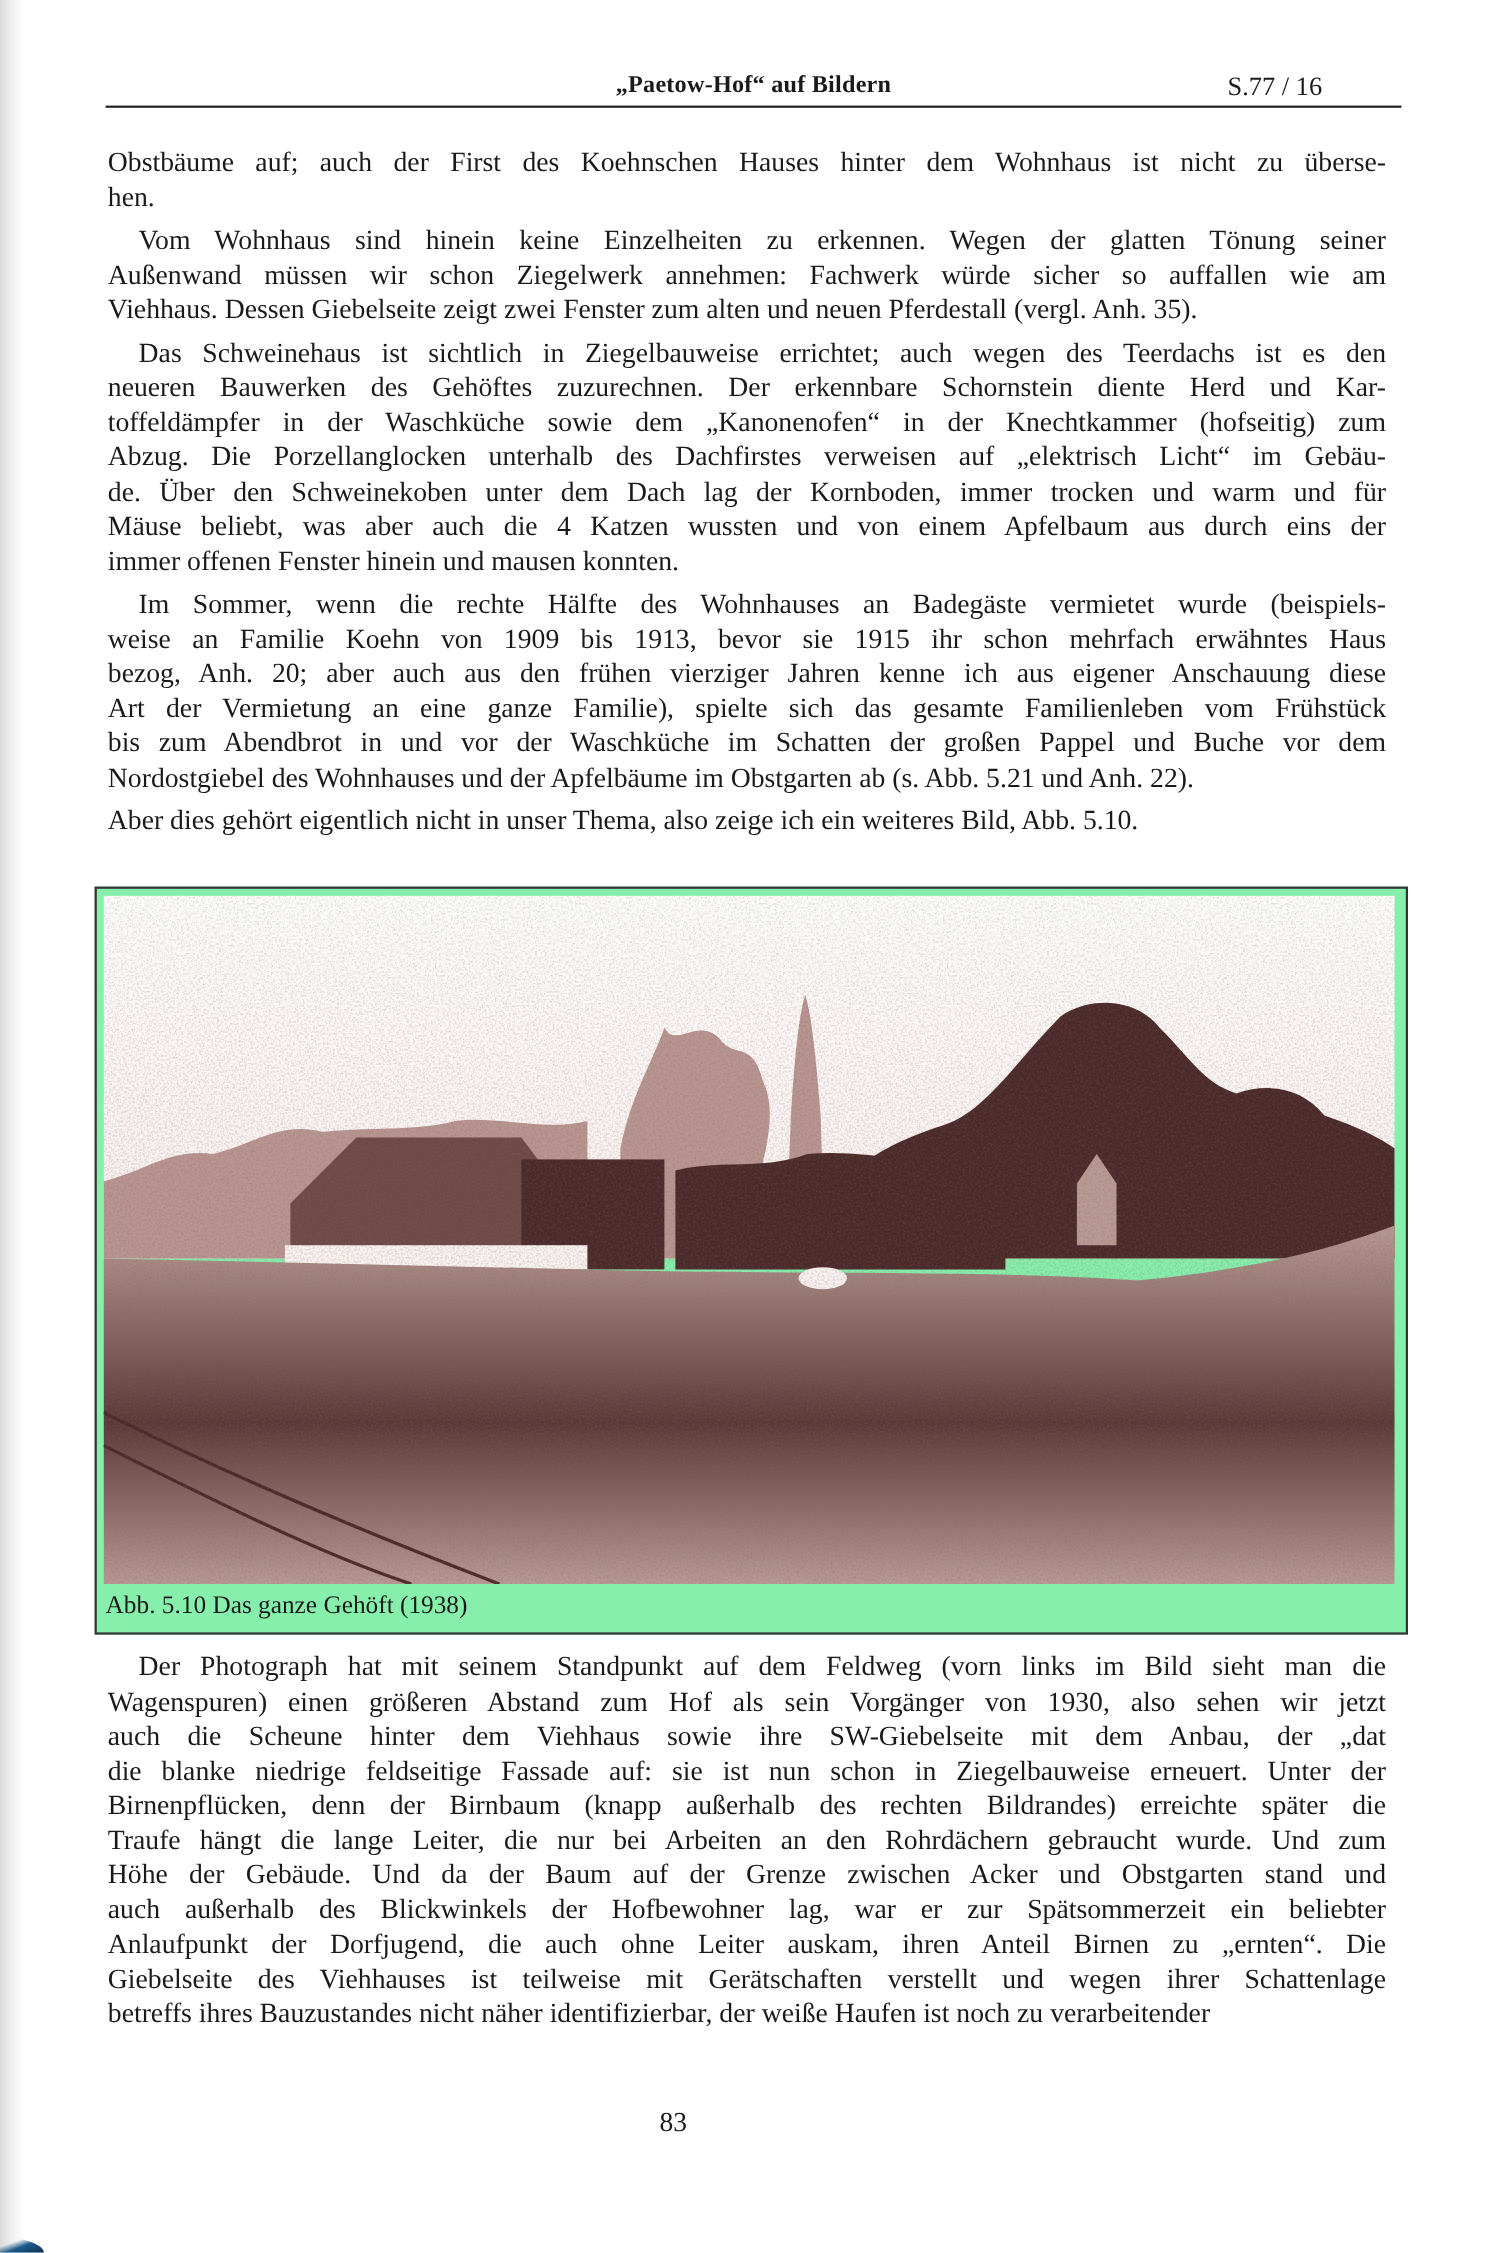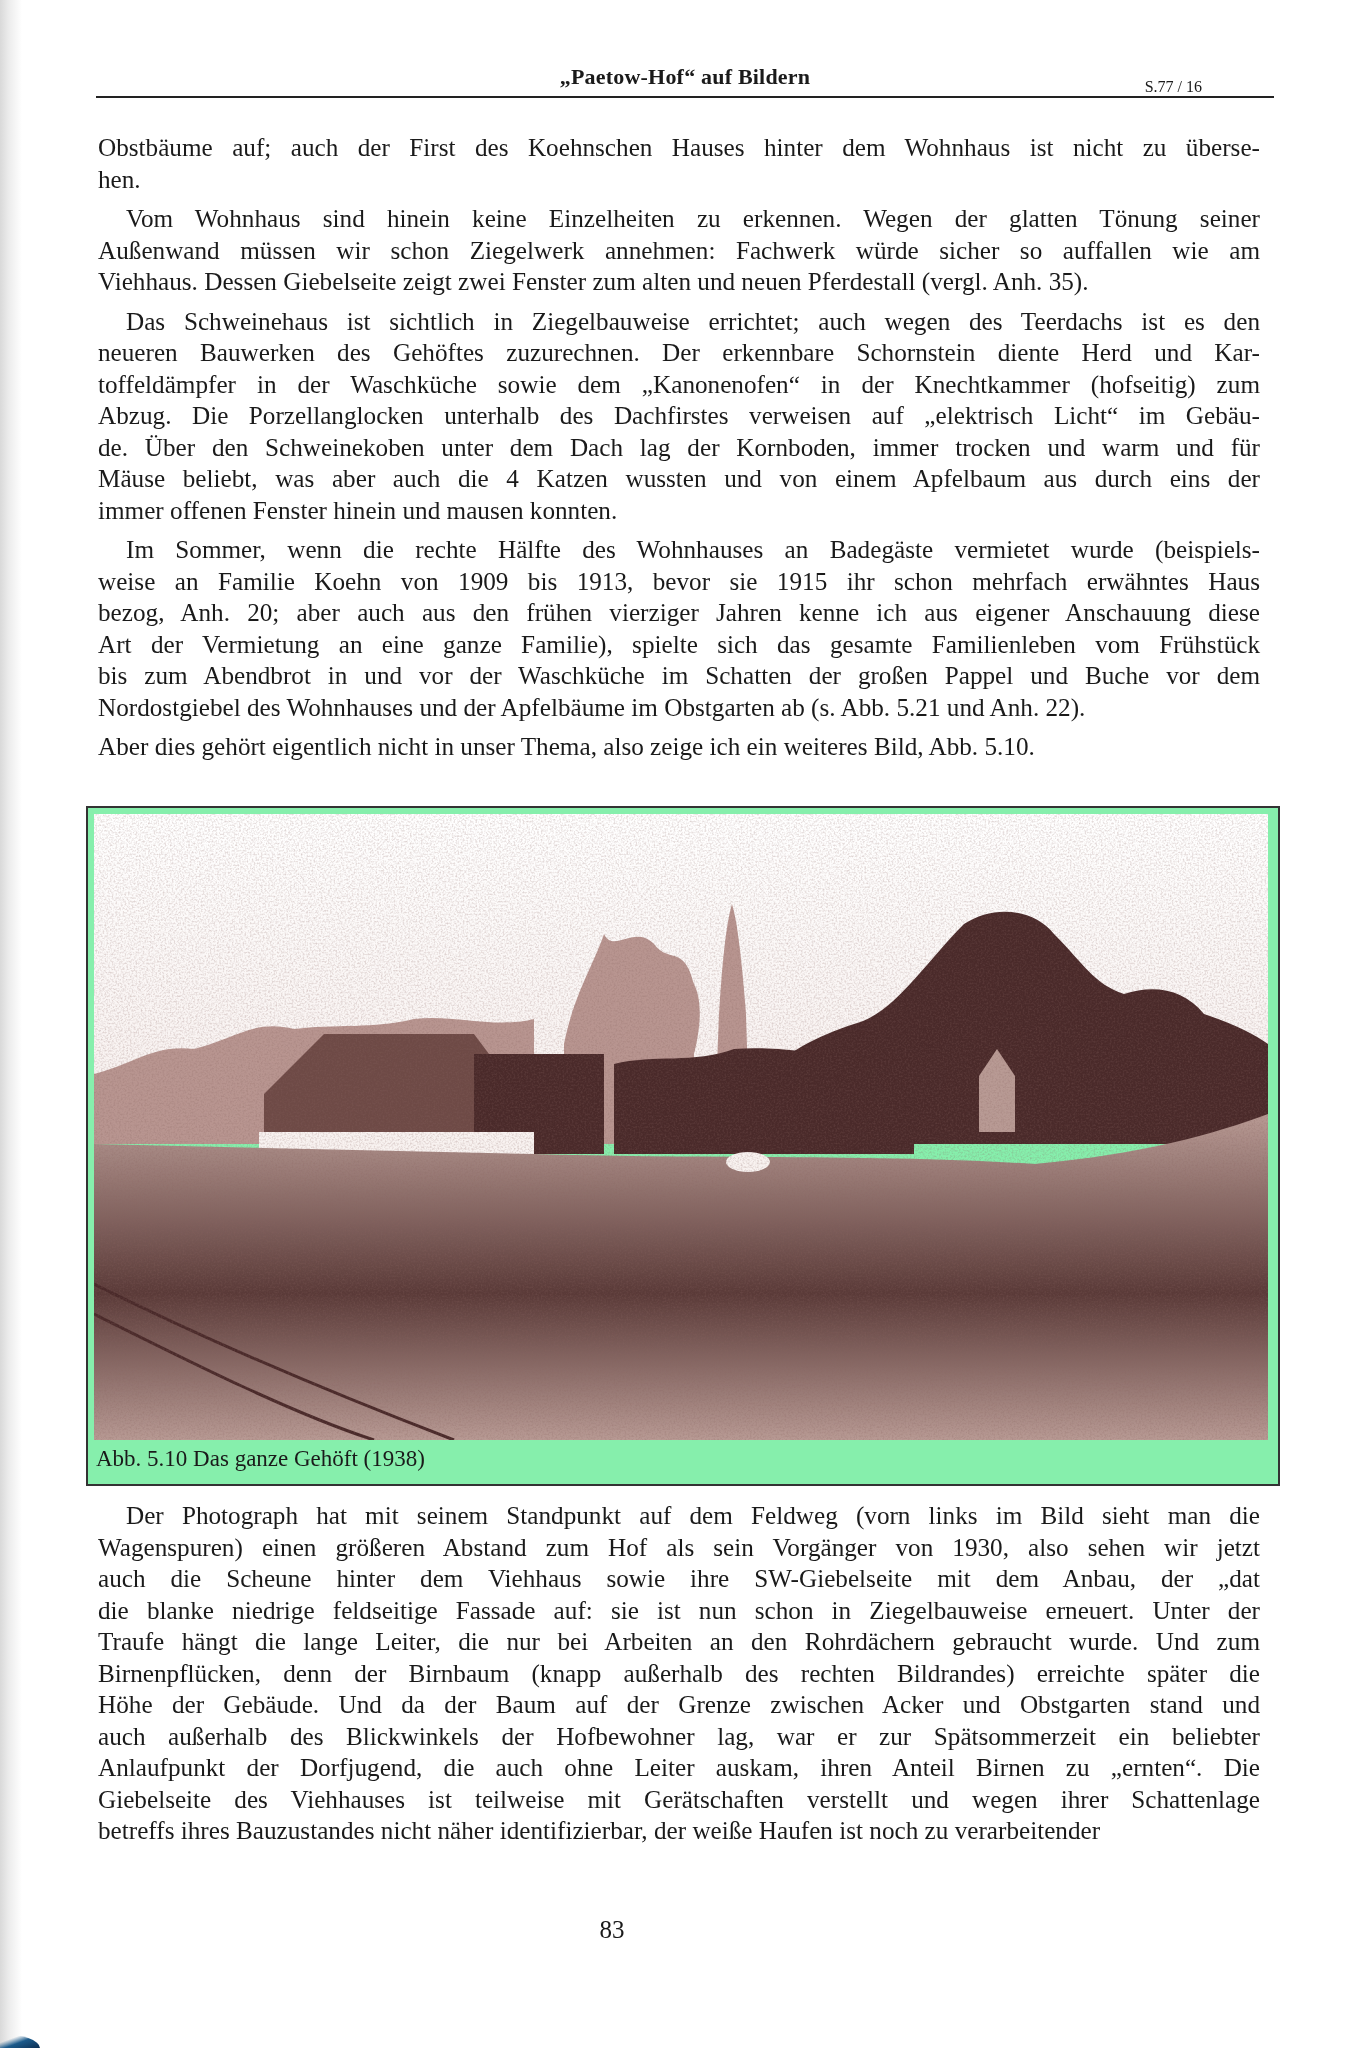--- a/index.html
+++ b/index.html
@@ -20,21 +20,21 @@
   }
   .header {
     position: absolute; left: 96px; top: 62px; width: 1178px; height: 34px;
     border-bottom: 2px solid #222;
   }
   .header-title {
     position: absolute; left: 0; width: 100%; text-align: center; top: 2px;
     font-weight: bold; font-size: 22px; letter-spacing: 0.2px;
   }
   .header-page {
-    position: absolute; right: 72px; top: 16px; font-size: 16px;
+    position: absolute; right: 72px; top: 4px; font-size: 24px;
   }
   .text-block {
     position: absolute; left: 98px; width: 1176px;
     font-size: 25.2px; line-height: 31.5px;
     text-align: justify;
   }
   .text-block p { margin: 0 14px 8px 0; }
   .text-block .line { display: block; text-align: justify; text-align-last: justify; white-space: nowrap; }
   .text-block .line.last { text-align-last: left; }
   .figure {
@@ -135,22 +135,22 @@
   </div>
   <div class="caption">Abb. 5.10 Das ganze Gehöft  (1938)</div>
 </div>
 
 <div class="text-block" id="bottom-text" style="top:1500px;">
     <p>
       <span class="line" style="padding-left: 28px;">Der Photograph hat mit seinem Standpunkt auf dem Feldweg (vorn links im Bild sieht man die</span>
       <span class="line">Wagenspuren) einen größeren Abstand zum Hof als sein Vorgänger von 1930, also sehen wir jetzt</span>
       <span class="line">auch die Scheune hinter dem Viehhaus sowie ihre SW-Giebelseite mit dem Anbau, der „dat</span>
       <span class="line">die blanke niedrige feldseitige Fassade auf: sie ist nun schon in Ziegelbauweise erneuert. Unter der</span>
+      <span class="line">Birnenpflücken, denn der Birnbaum (knapp außerhalb des rechten Bildrandes) erreichte später die</span>
       <span class="line">Traufe hängt die lange Leiter, die nur bei Arbeiten an den Rohrdächern gebraucht wurde. Und zum</span>
-      <span class="line">Birnenpflücken, denn der Birnbaum (knapp außerhalb des rechten Bildrandes) erreichte später die</span>
       <span class="line">Höhe der Gebäude. Und da der Baum auf der Grenze zwischen Acker und Obstgarten stand und</span>
       <span class="line">auch außerhalb des Blickwinkels der Hofbewohner lag, war er zur Spätsommerzeit ein beliebter</span>
       <span class="line">Anlaufpunkt der Dorfjugend, die auch ohne Leiter auskam, ihren Anteil Birnen zu „ernten“. Die</span>
       <span class="line">Giebelseite des Viehhauses ist teilweise mit Gerätschaften verstellt und wegen ihrer Schattenlage</span>
       <span class="line last">betreffs ihres Bauzustandes nicht näher identifizierbar, der weiße Haufen ist noch zu verarbeitender</span>
     </p>
   </div>
 
 <div class="page-number">83</div>
 

